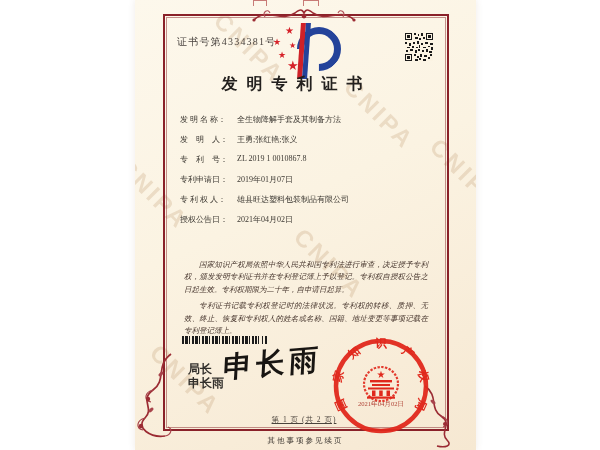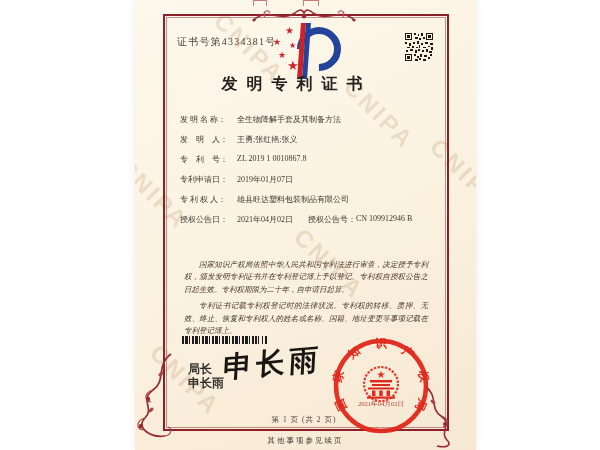--- a/index.html
+++ b/index.html
@@ -52,21 +52,21 @@
   .barcode{
     position:absolute;left:47px;top:336px;width:86px;height:8px;
     background:repeating-linear-gradient(90deg,#1c1c1c 0 1.5px,transparent 1.5px 3px,#1c1c1c 3px 5.5px,transparent 5.5px 6.5px,#1c1c1c 6.5px 7.5px,transparent 7.5px 10px);
   }
   .director{position:absolute;left:53px;top:362px;font-size:12px;font-weight:bold;color:#33302c;line-height:14px;}
   .signature{
     position:absolute;left:88px;top:344px;font-size:29px;font-weight:bold;color:#181512;
     transform:rotate(-5deg) skewX(-8deg);letter-spacing:4px;white-space:nowrap;
   }
   .seal{position:absolute;left:196px;top:336px;width:100px;height:100px;}
-  .pageno{position:absolute;left:28px;top:415px;width:282px;text-align:center;font-size:7.5px;color:#4a433c;letter-spacing:1px;}
+  .pageno{position:absolute;left:28px;top:415px;width:282px;text-align:center;font-size:7.5px;color:#4a433c;letter-spacing:1px;text-decoration:underline;}
   .note{position:absolute;left:0;top:436px;width:341px;text-align:center;font-size:7.5px;color:#3f3933;letter-spacing:2px;}
   .orn{position:absolute;pointer-events:none;}
 </style>
 </head>
 <body>
 
 <div class="photo">
 
   <span class="wm" style="left:70px;top:34px">CNIPA</span>
   <span class="wm" style="left:200px;top:100px">CNIPA</span>
@@ -189,24 +189,20 @@
       <span class="lab">专利申请日：</span>
       <span class="val">2019年01月07日</span>
     </div>
     <div class="frow">
       <span class="lab">专 利 权 人：</span>
       <span class="val">雄县旺达塑料包装制品有限公司</span>
     </div>
     <div class="frow grant">
       <span class="lab">授权公告日：</span>
       <span class="val">2021年04月02日</span>
-      <span class="pair2">
-        <span>授权公告号：</span>
-        <span>CN 109912946 B</span>
-      </span>
     </div>
   </div>
 
   <div class="paras">
     <p>国家知识产权局依照中华人民共和国专利法进行审查，决定授予专利权，颁发发明专利证书并在专利登记簿上予以登记。专利权自授权公告之日起生效。专利权期限为二十年，自申请日起算。</p>
     <p>专利证书记载专利权登记时的法律状况。专利权的转移、质押、无效、终止、恢复和专利权人的姓名或名称、国籍、地址变更等事项记载在专利登记簿上。</p>
   </div>
 
   <div class="barcode"></div>
 

